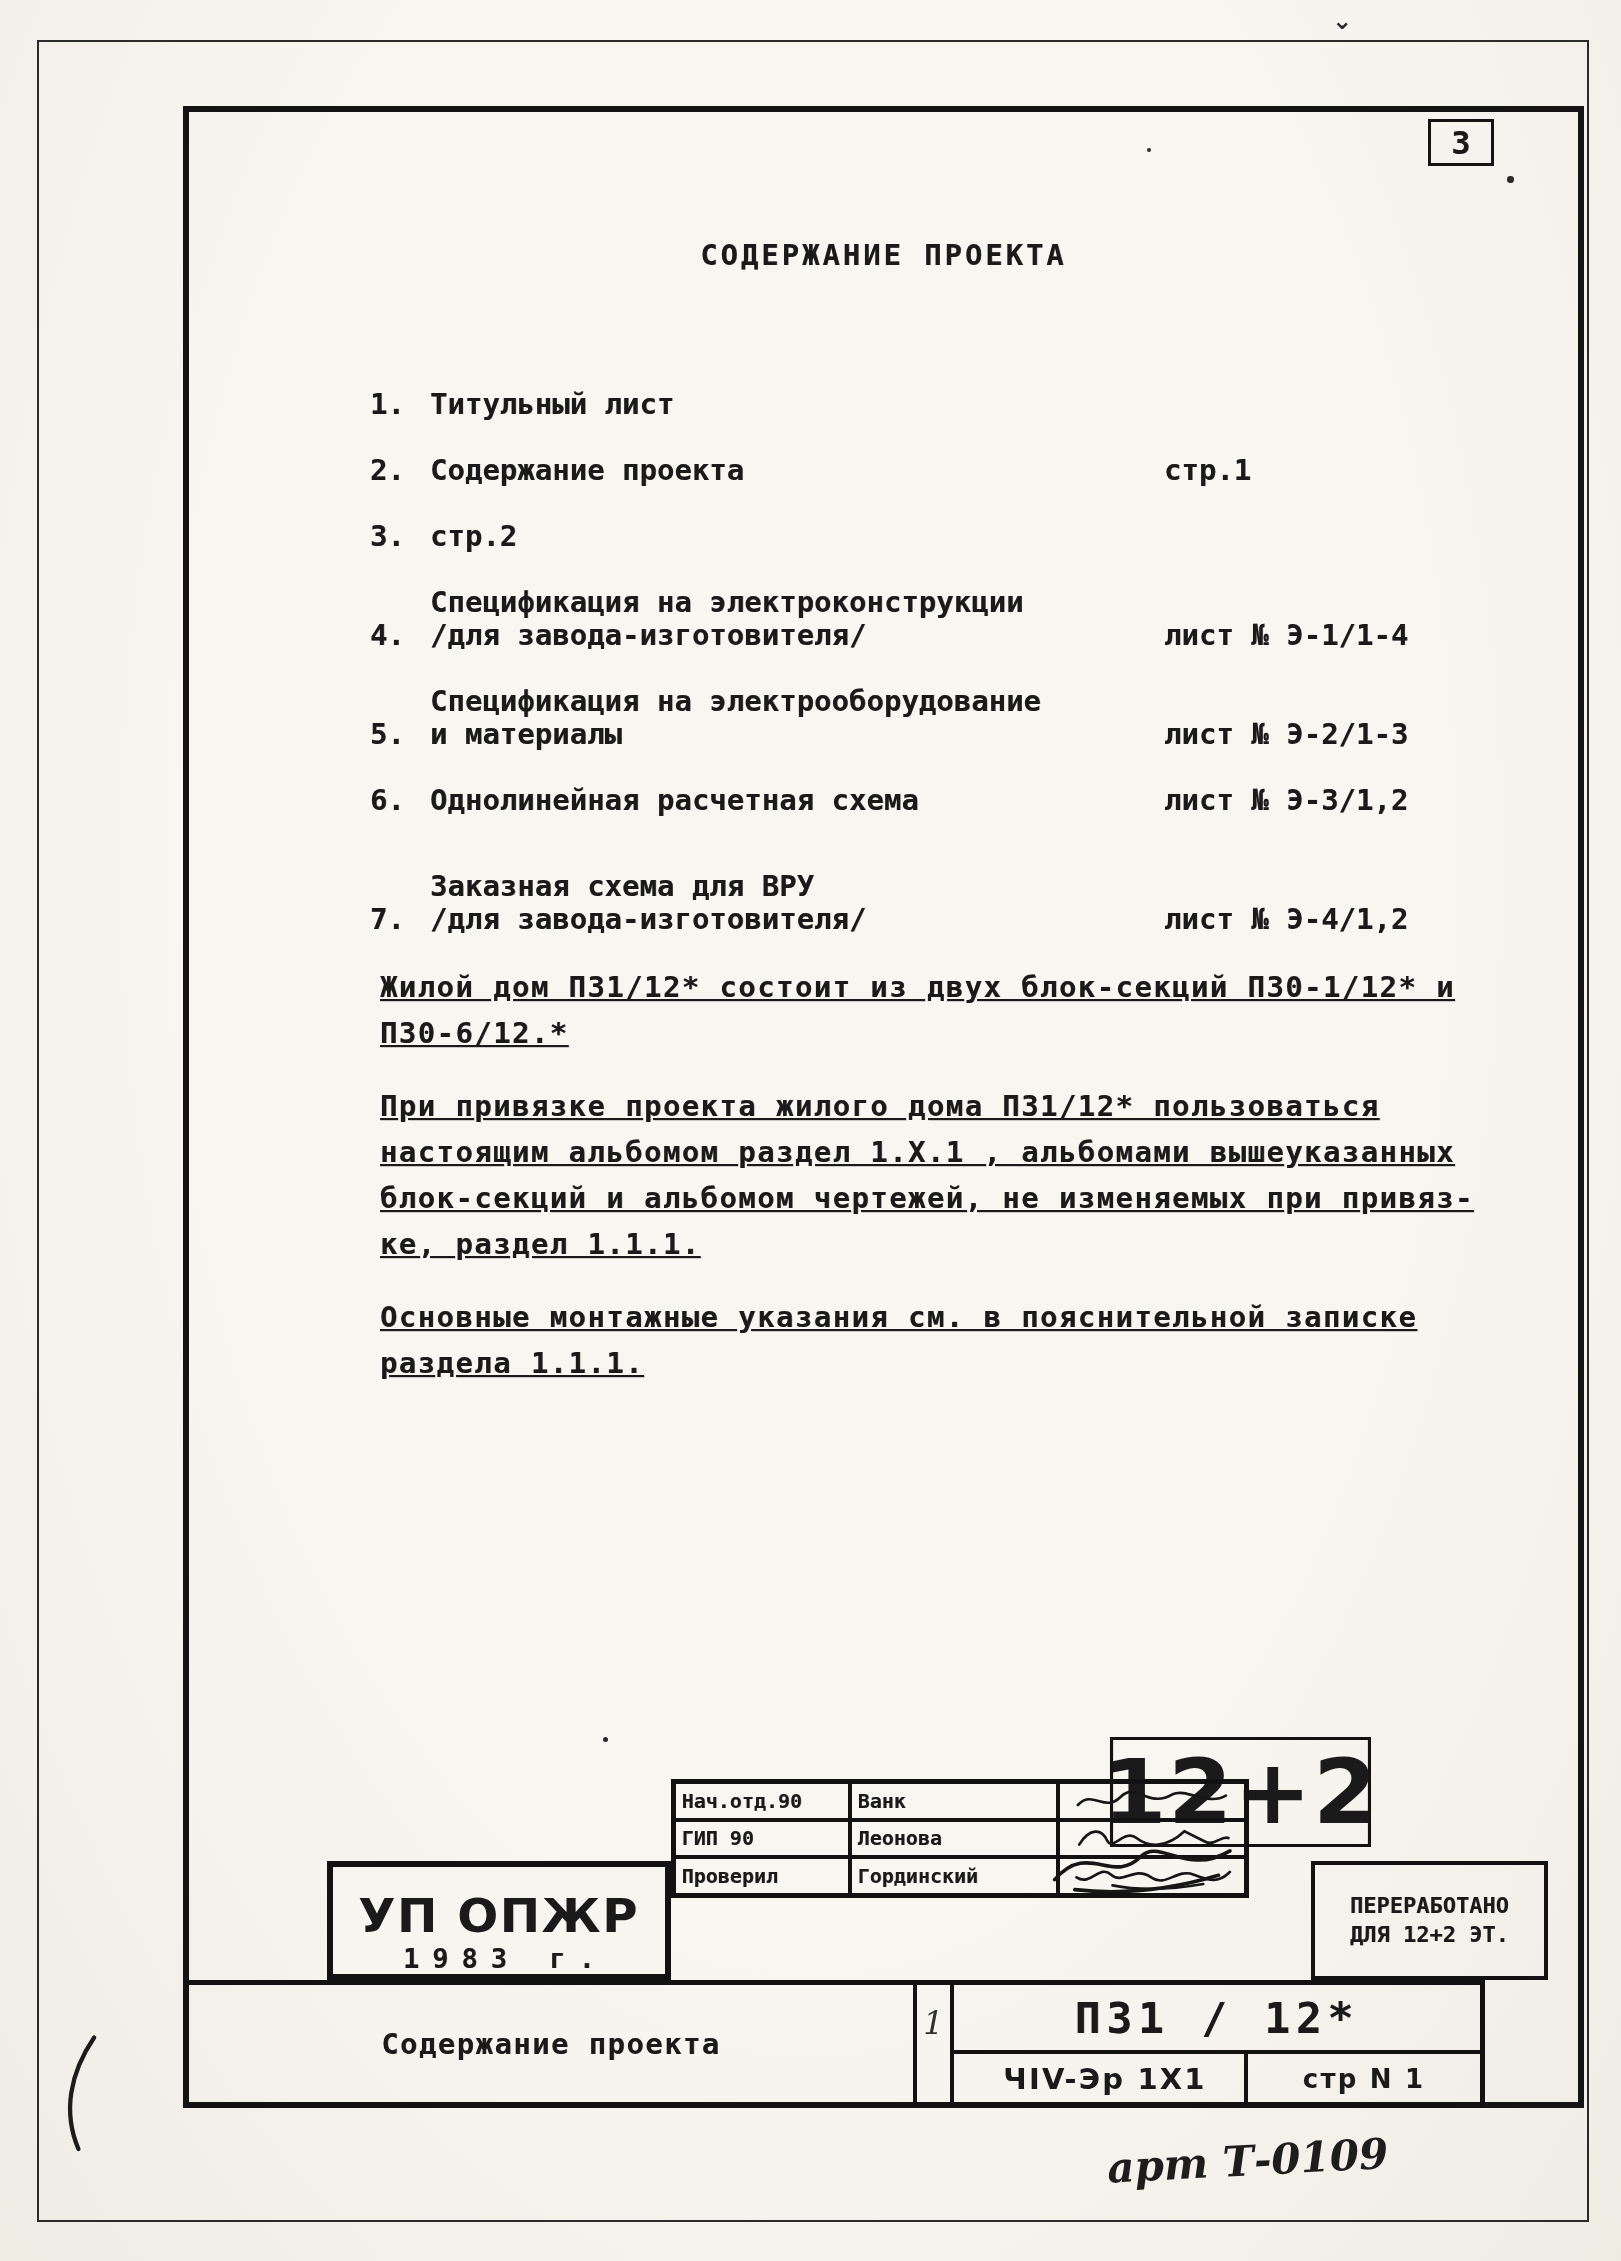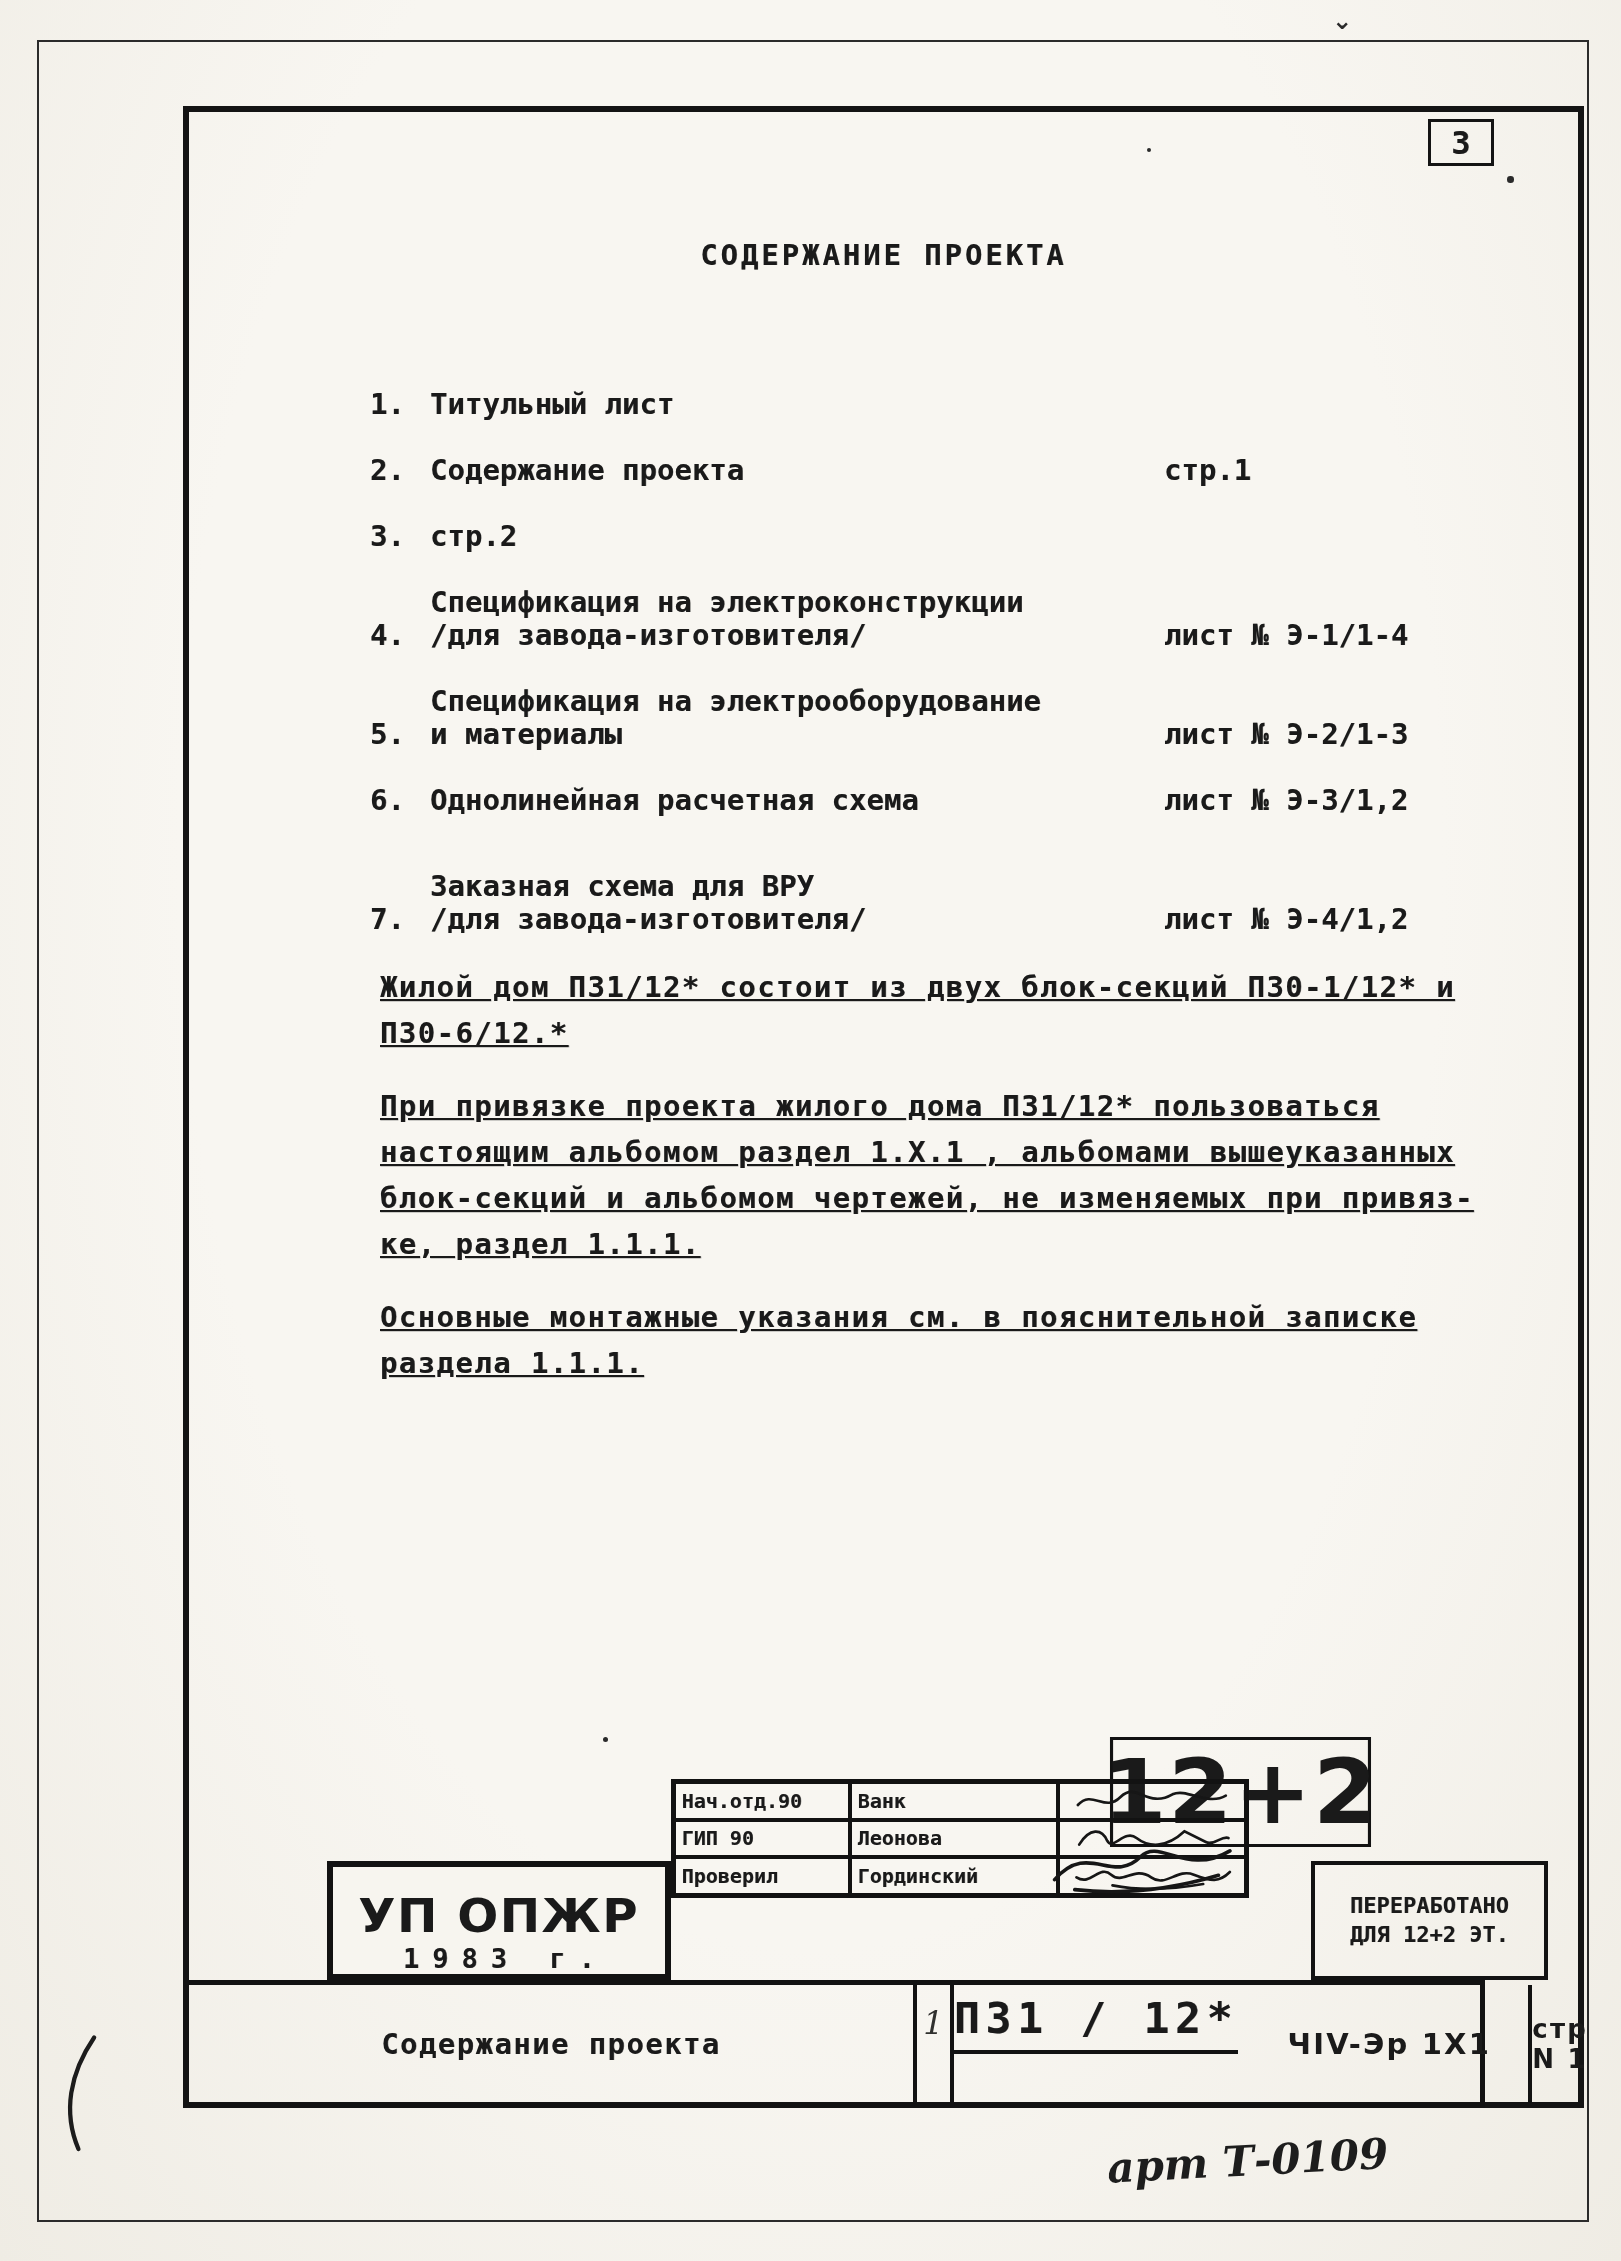--- a/index.html
+++ b/index.html
@@ -135,21 +135,21 @@
     font-size: 29px; font-weight: 700; letter-spacing: 1.4px;
   }
   .cell-narrow {
     width: 37px; flex: none;
     border-right: 4.3px solid #121212;
     display: flex; align-items: flex-start; justify-content: center;
     padding-top: 18.6px;
     font-family: "DejaVu Serif", serif;
     font-size: 32px; font-style: italic; color: #30302e;
   }
-  .cell-right { flex: 1; display: flex; flex-direction: row; }
+  .cell-right { flex: 1; display: flex; flex-direction: column; }
   .cell-code {
     height: 69px; flex: none;
     border-bottom: 4.3px solid #121212;
     display: flex; align-items: center; justify-content: center;
     font-size: 43px; font-weight: 700; letter-spacing: 5.7px;
   }
   .cell-bottom { flex: 1; display: flex; }
   .cell-sheet {
     width: 294px; flex: none;
     border-right: 4.3px solid #121212;

